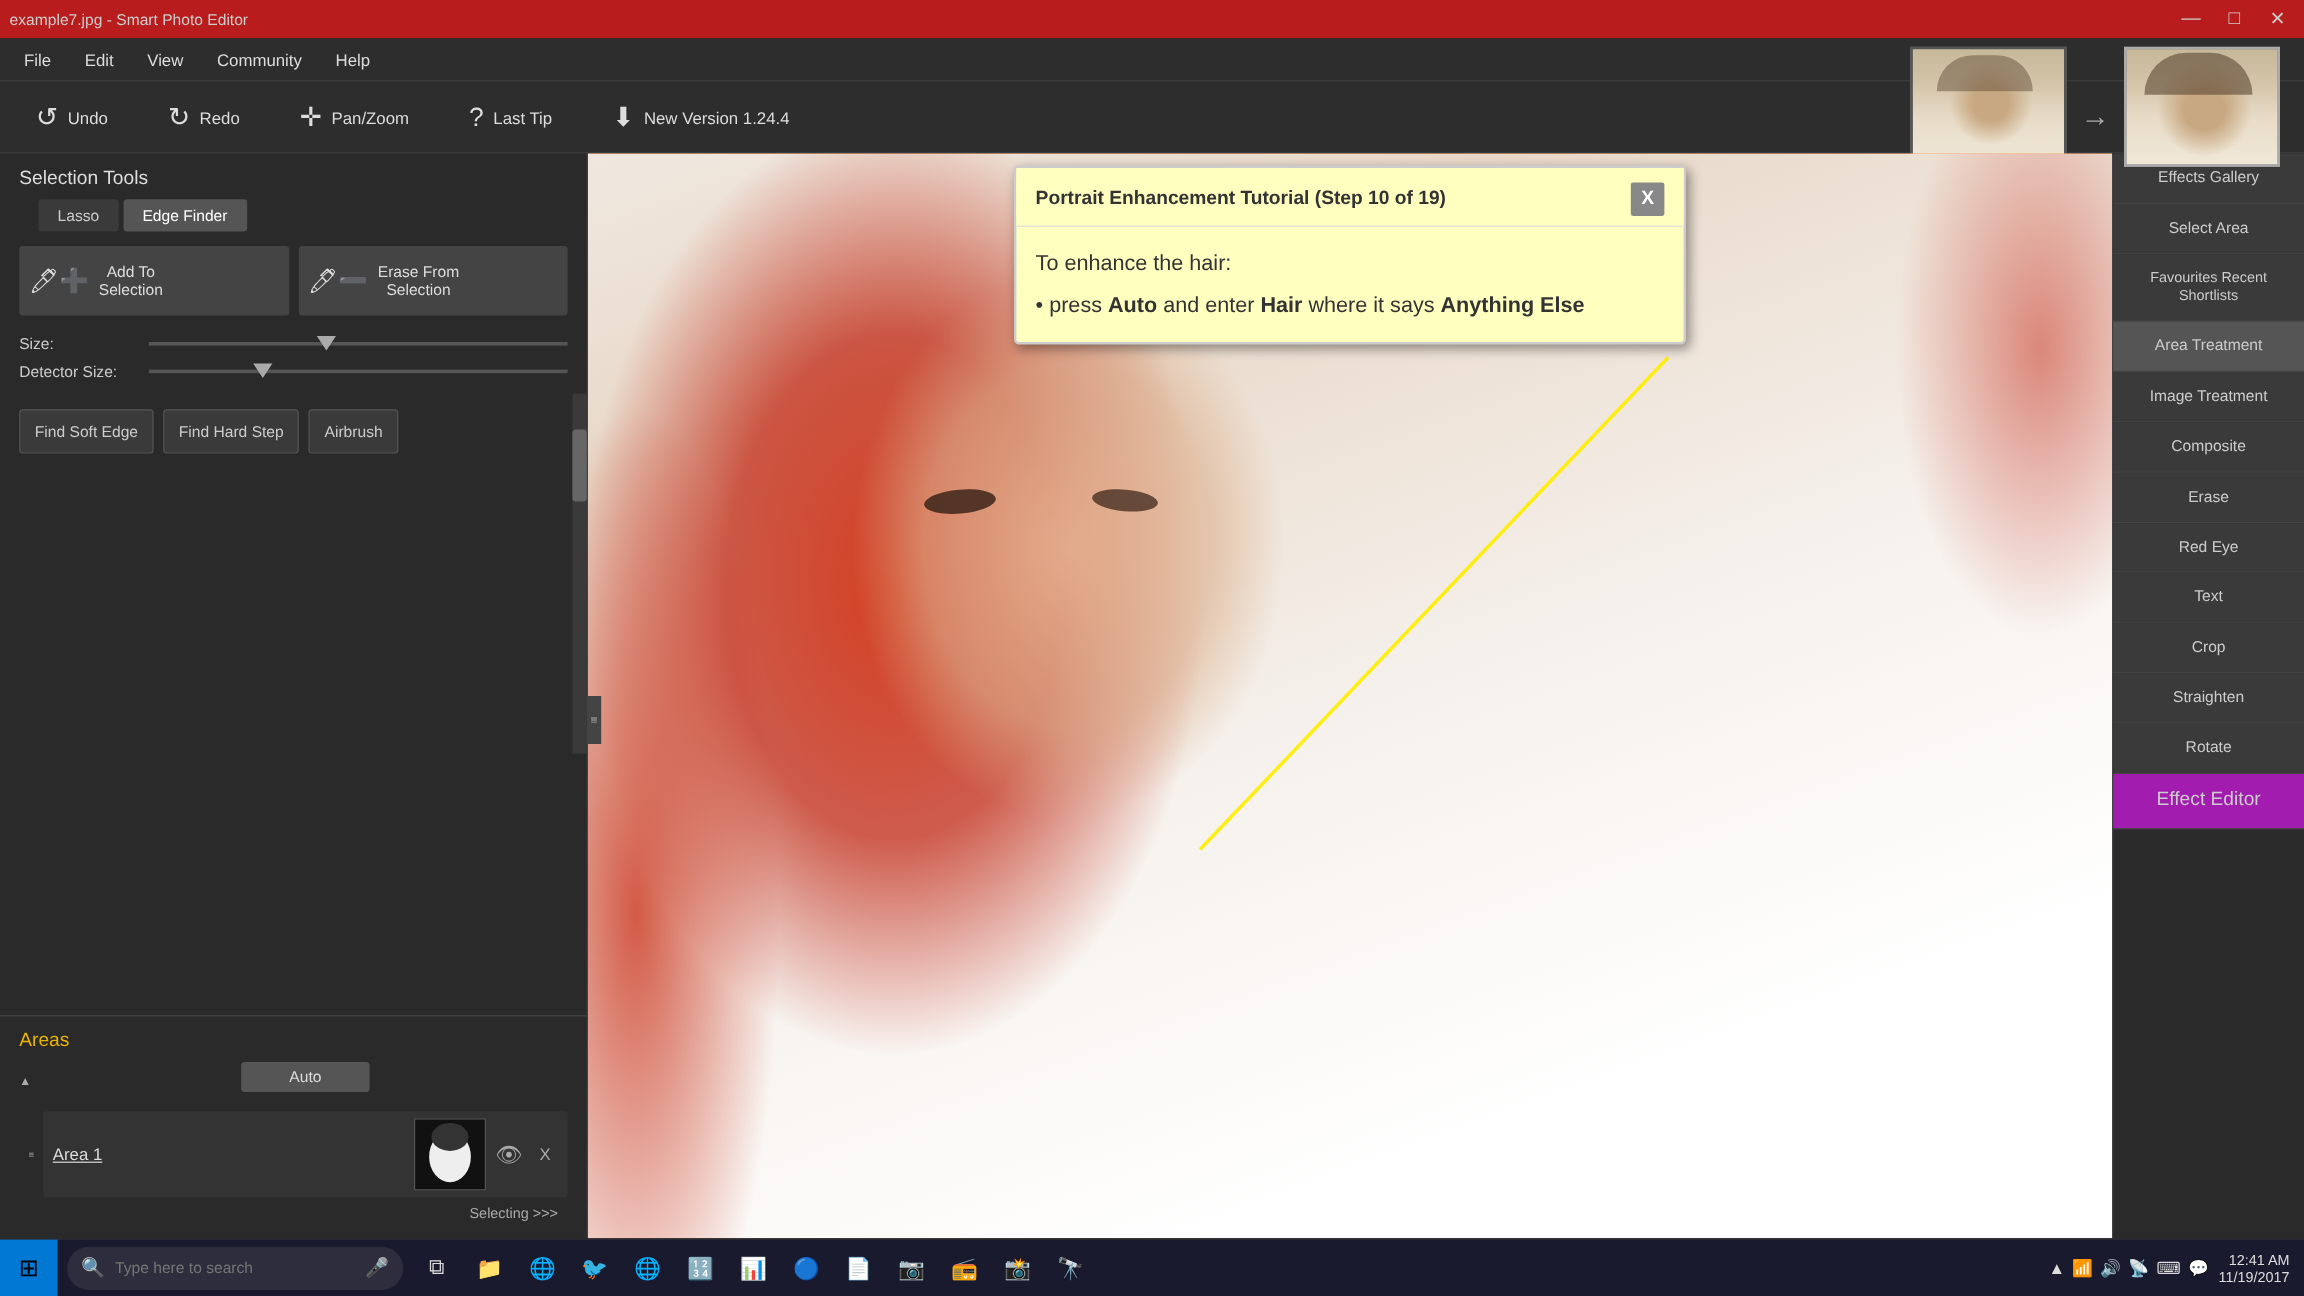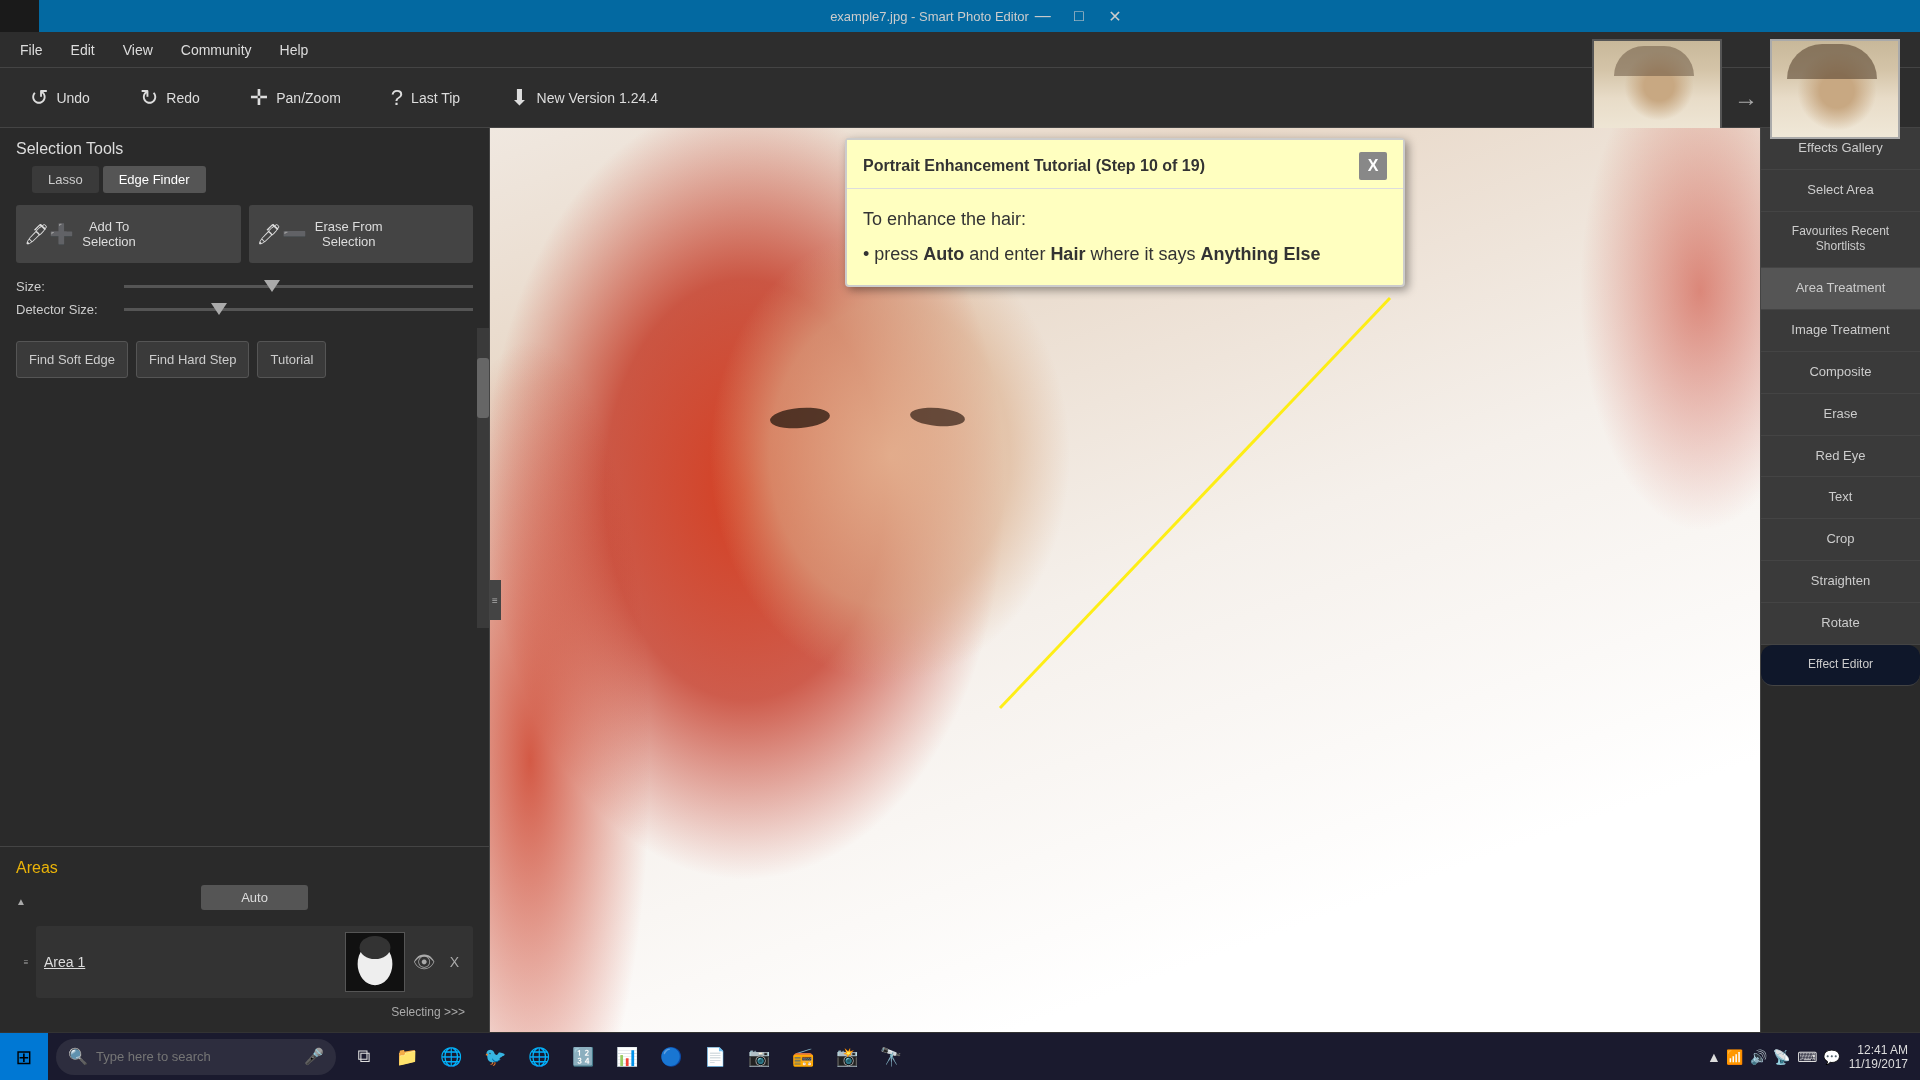--- a/index.html
+++ b/index.html
@@ -1,28 +1,27 @@
 <!DOCTYPE html>
 <html><head>
   <meta charset="utf-8">
   <style>
     * { margin: 0; padding: 0; box-sizing: border-box; }
     body { width: 1920px; height: 1080px; overflow: hidden; font-family: 'Segoe UI', Arial, sans-serif; background: #1a1a1a; }
 
     
     #title-bar {
       height: 32px;
-      background: #0369a1;
-      display: flex;
-      align-items: center;
-      justify-content: center;
+      background: #b91c1c;
+      display: flex;
+      align-items: center;
+      justify-content: space-between;
       padding: 0 8px;
       color: #ccc;
       font-size: 13px;
-      margin-left: 39px;
     }
     #title-bar-controls { display: flex; gap: 8px; }
     #title-bar-controls span {
       width: 28px; height: 28px;
       display: flex; align-items: center; justify-content: center;
       cursor: pointer; font-size: 16px; color: #ccc;
     }
 
     
     #menu-bar {
@@ -554,21 +553,21 @@
           <span class="slider-label">Detector Size:</span>
           <div class="slider-track">
             <div class="slider-thumb" style="left: 25%;"></div>
           </div>
         </div>
       </div>
 
       <div class="edge-btn-row">
         <button class="edge-btn">Find Soft Edge</button>
         <button class="edge-btn">Find Hard Step</button>
-        <button class="edge-btn">Tutorial</button>
+        <button class="edge-btn">Airbrush</button>
       </div>
 
       <div class="scroll-indicator">
         <div style="position:absolute;top:30px;left:0;right:0;height:60px;background:#666;border-radius:3px;"></div>
       </div>
 
       <div class="areas-section" style="margin-top: auto;">
         <div class="areas-header">Areas</div>
         <div style="display:flex;align-items:center;margin-bottom:8px;">
           <div style="width:20px;display:flex;flex-direction:column;gap:3px;">
@@ -649,21 +648,21 @@
 Treatment</button>
       <button class="right-btn right-btn-top">Image
 Treatment</button>
       <button class="right-btn right-btn-top">Composite</button>
       <button class="right-btn right-btn-top">Erase</button>
       <button class="right-btn right-btn-top">Red Eye</button>
       <button class="right-btn right-btn-top">Text</button>
       <button class="right-btn right-btn-top">Crop</button>
       <button class="right-btn right-btn-top">Straighten</button>
       <button class="right-btn right-btn-top">Rotate</button>
-      <button class="right-btn right-btn-top" style="font-size:12px;background:#0f172a;border-radius:12px;">Effect Editor</button>
+      <button class="right-btn right-btn-top" style="font-size:16px;background:#a21caf;">Effect Editor</button>
     </div>
 
   </div>
 </div>
 
 <div id="taskbar">
   <div class="taskbar-start">⊞</div>
   <div class="taskbar-search">
     <span style="color:#aaa;">🔍</span>
     <input type="text" placeholder="Type here to search" style="">

